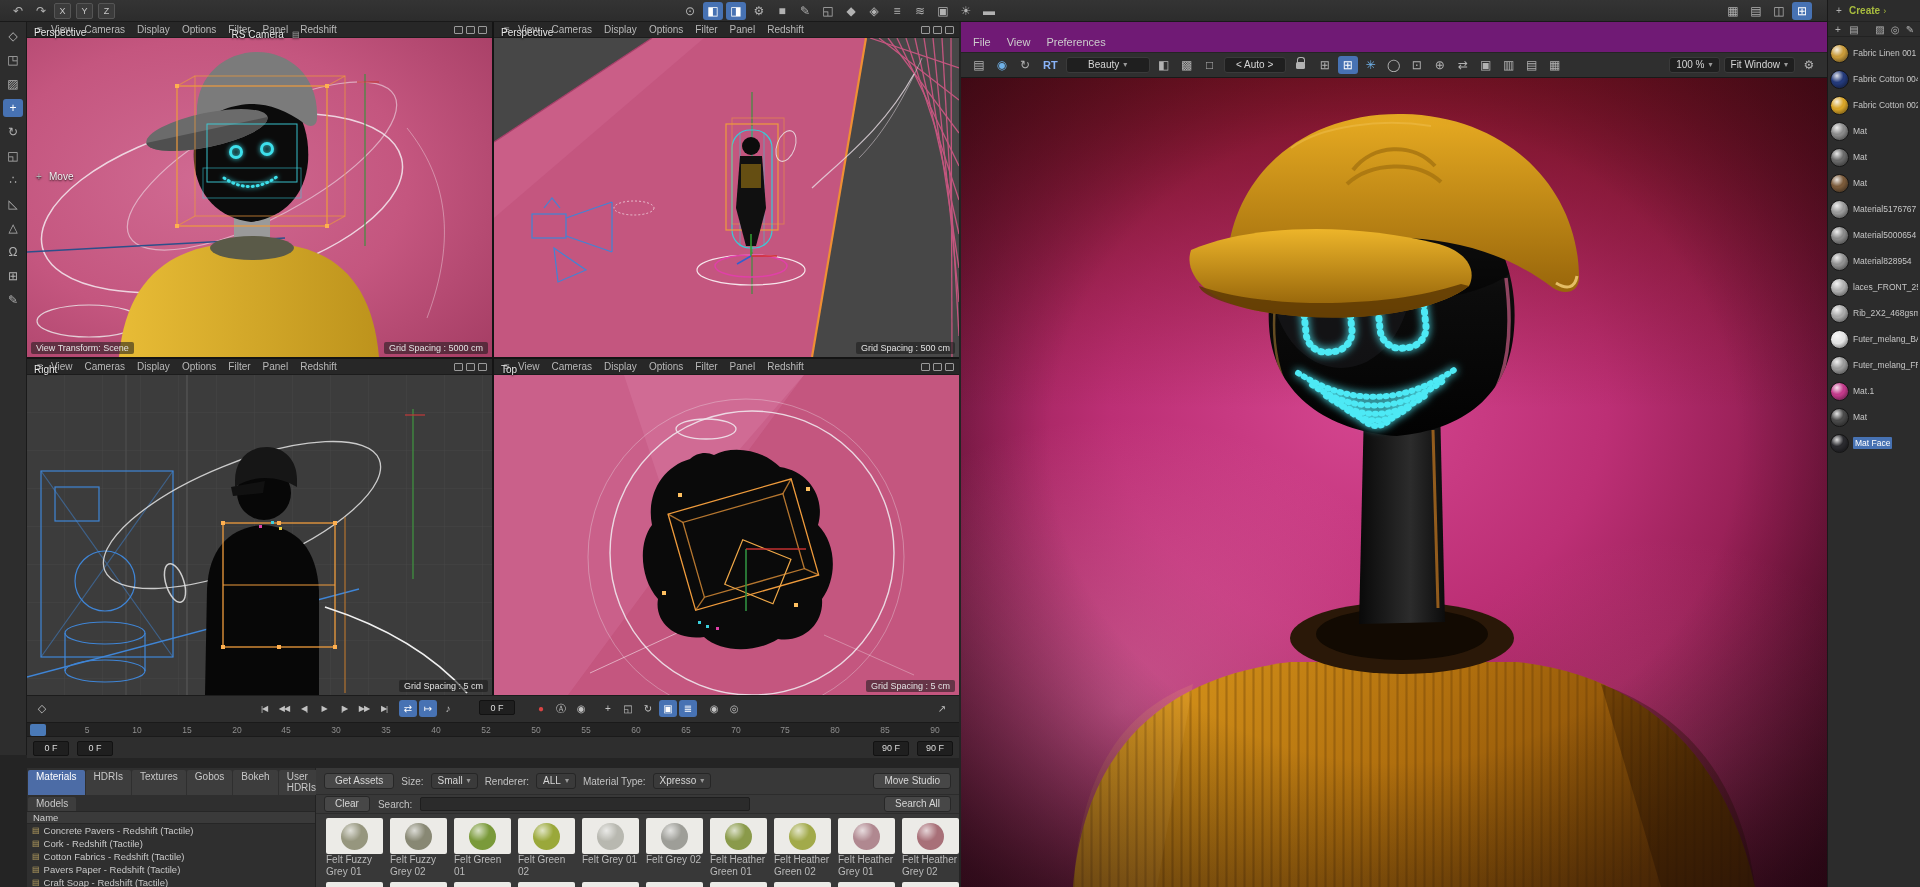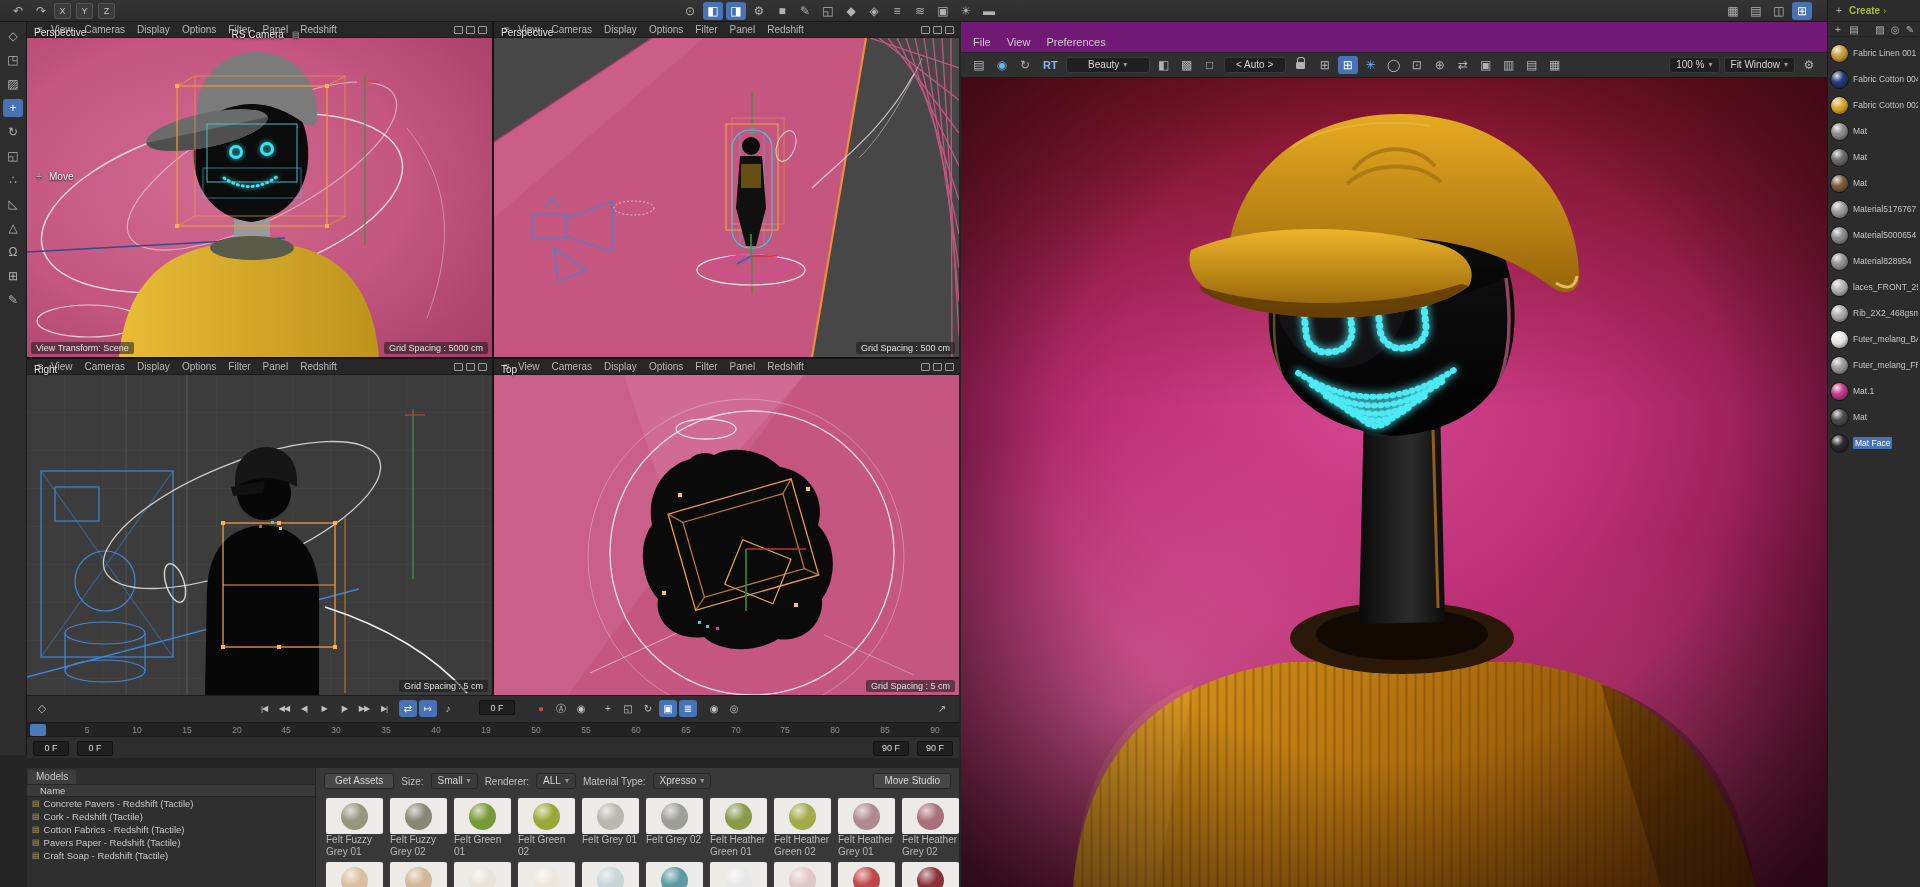--- a/index.html
+++ b/index.html
@@ -49,21 +49,21 @@
 .tick{position:absolute;top:2px;left:calc(var(--x) * 1px);transform:translateX(-50%);font-size:8.5px;color:#8f8f8f}
 #tl-cursor{position:absolute;left:3px;top:1px;width:16px;height:12px;background:#4a7ab8;border-radius:2px}
 #tl-range{position:absolute;top:42px;left:0;width:932px;height:20px;display:flex;align-items:center;justify-content:space-between;padding:0 6px}
 .range-side{display:flex;gap:8px}
 
 #asset-browser{left:27px;top:768px;width:932px;height:119px;background:#333;overflow:hidden}
 #ab-left{position:absolute;left:0;top:0;width:289px;height:119px;background:#2f2f2f;border-right:1px solid #222}
 .tabs{display:flex;gap:1px;padding:2px 0 0 1px}
 .tab{font-size:10px;padding:1px 8px 2px;background:#3d3d3d;color:#c8c8c8;border-radius:2px 2px 0 0;cursor:default}
 .tab.active{background:#4c6ca6;color:#fff}
-.tree-header{height:13px;background:#3a3a3a;border-top:1px solid #262626;border-bottom:1px solid #262626;font-size:9.5px;color:#cfcfcf;padding:0 13px;display:flex;align-items:center}
+.tree-header{height:13px;background:#3a3a3a;border-top:1px solid #262626;border-bottom:1px solid #262626;font-size:9.5px;color:#cfcfcf;padding:0 6px;display:flex;align-items:center}
 .tree-item{height:13px;display:flex;align-items:center;gap:4px;padding:0 5px;font-size:9.5px;color:#c9c9c9;white-space:nowrap}
 .tree-item .folder{color:#b8a060;font-size:8px}
 #ab-right{position:absolute;left:289px;top:0;width:643px;height:119px;background:#383838}
 .ab-toolbar{display:flex;align-items:center;gap:7px;height:26px;padding:0 8px;font-size:10px;color:#c2c2c2}
 .ab-toolbar2{display:flex;align-items:center;gap:8px;height:20px;padding:0 8px;font-size:10px;color:#c2c2c2;border-top:1px solid #2c2c2c;border-bottom:1px solid #2c2c2c}
 .btn{background:#474747;border:1px solid #272727;border-radius:3px;font-size:10px;color:#d6d6d6;padding:1px 10px 2px;cursor:default;white-space:nowrap}
 .select{background:#3a3a3a;border:1px solid #262626;border-radius:3px;font-size:10px;color:#d6d6d6;padding:1px 6px 2px;display:inline-flex;align-items:center;white-space:nowrap}
 .search-input{background:#2b2b2b;border:1px solid #1e1e1e;border-radius:2px;height:14px;width:330px;color:#ddd;font-size:10px;padding:0 4px}
 .spacer{flex:1}
 #thumbs,#thumbs2{display:flex;gap:7px;padding:4px 0 0 10px}
@@ -488,21 +488,21 @@
 
       <span class="tick" style="--x: 10;">0</span>
           <span class="tick" style="--x: 60;">5</span>
           <span class="tick" style="--x: 110;">10</span>
           <span class="tick" style="--x: 160;">15</span>
           <span class="tick" style="--x: 210;">20</span>
           <span class="tick" style="--x: 259;">45</span>
           <span class="tick" style="--x: 309;">30</span>
           <span class="tick" style="--x: 359;">35</span>
           <span class="tick" style="--x: 409;">40</span>
-          <span class="tick" style="--x: 459;">19</span>
+          <span class="tick" style="--x: 459;">52</span>
           <span class="tick" style="--x: 509;">50</span>
           <span class="tick" style="--x: 559;">55</span>
           <span class="tick" style="--x: 609;">60</span>
           <span class="tick" style="--x: 659;">65</span>
           <span class="tick" style="--x: 709;">70</span>
           <span class="tick" style="--x: 758;">75</span>
           <span class="tick" style="--x: 808;">80</span>
           <span class="tick" style="--x: 858;">85</span>
           <span class="tick" style="--x: 908;">90</span>
         </div>
@@ -517,20 +517,29 @@
       <span class="range-side">
 
       <span class="frame-box">90 F</span>
           <span class="frame-box">90 F</span>
         </span>
     </div>
   </div>
 
   <div id="asset-browser" class="abs">
     <div id="ab-left">
+      <div class="tabs">
+
+      <span class="tab active">Materials</span>
+          <span class="tab">HDRIs</span>
+          <span class="tab">Textures</span>
+          <span class="tab">Gobos</span>
+          <span class="tab">Bokeh</span>
+          <span class="tab">User HDRIs</span>
+        </div>
       <div class="tabs">
 
       <span class="tab">Models</span>
         </div>
       <div class="tree-header">Name</div>
       <div>
 
           <div class="tree-item">
             <span class="folder">▤</span>
             <span>Concrete Pavers - Redshift (Tactile)</span>
@@ -571,20 +580,27 @@
             <span>ALL</span>
             <span class="caret">▾</span>
           </span>
         <span>Material Type:</span>
         <span class="select">
             <span>Xpresso</span>
             <span class="caret">▾</span>
           </span>
         <span class="spacer"></span>
         <span class="btn">Move Studio</span>
+      </div>
+      <div class="ab-toolbar2">
+        <span class="btn">Clear</span>
+        <span>Search:</span>
+        <input class="search-input" style="">
+        <span class="spacer"></span>
+        <span class="btn">Search All</span>
       </div>
       <div id="thumbs">
 
           <div class="thumb">
             <div class="thumb-img">
               <span class="thumb-ball" style="--c: #96967e;"></span>
             </div>
             <div class="thumb-label">Felt Fuzzy Grey 01</div>
           </div>
 

